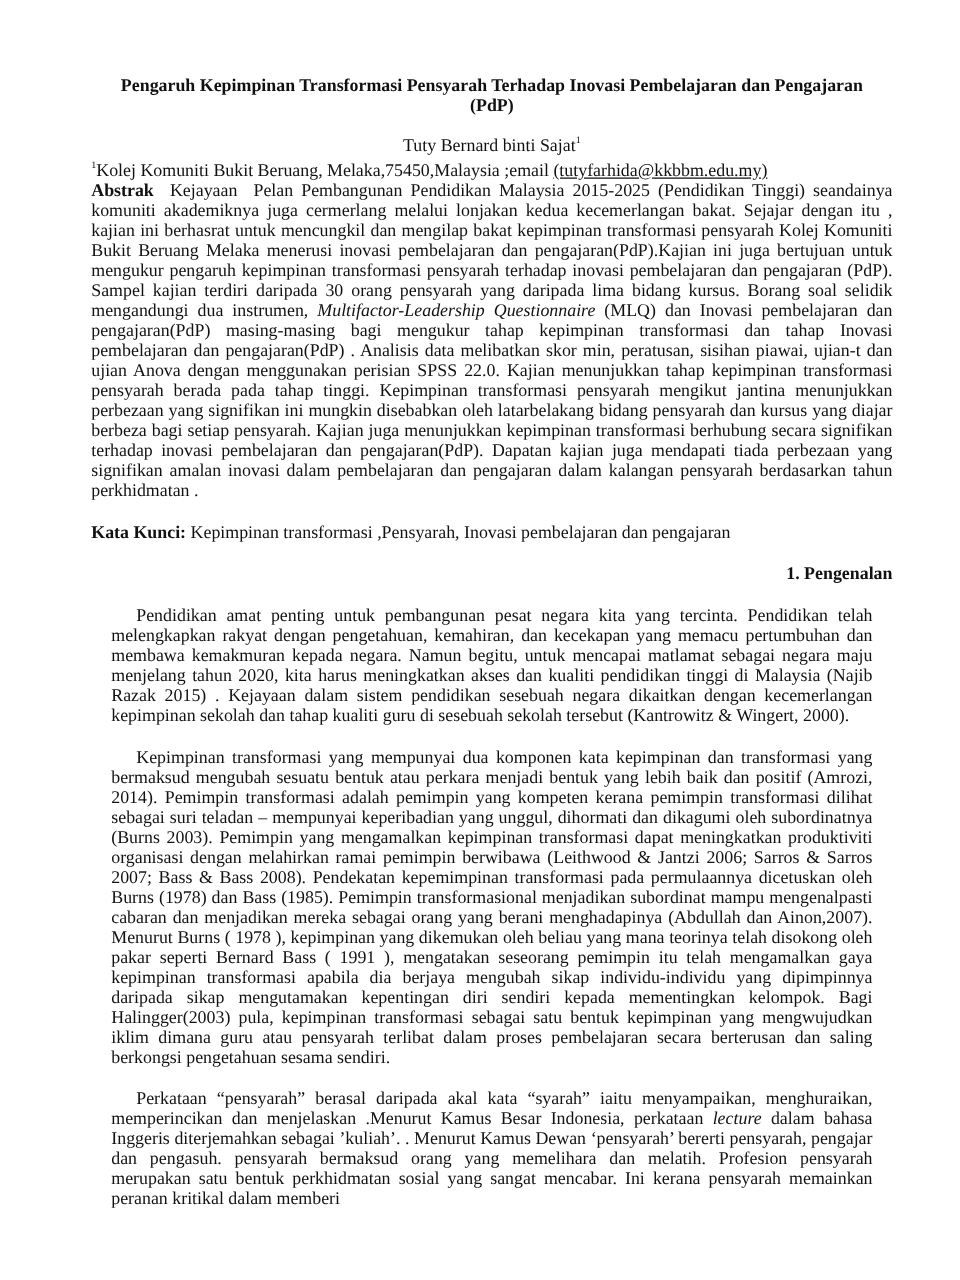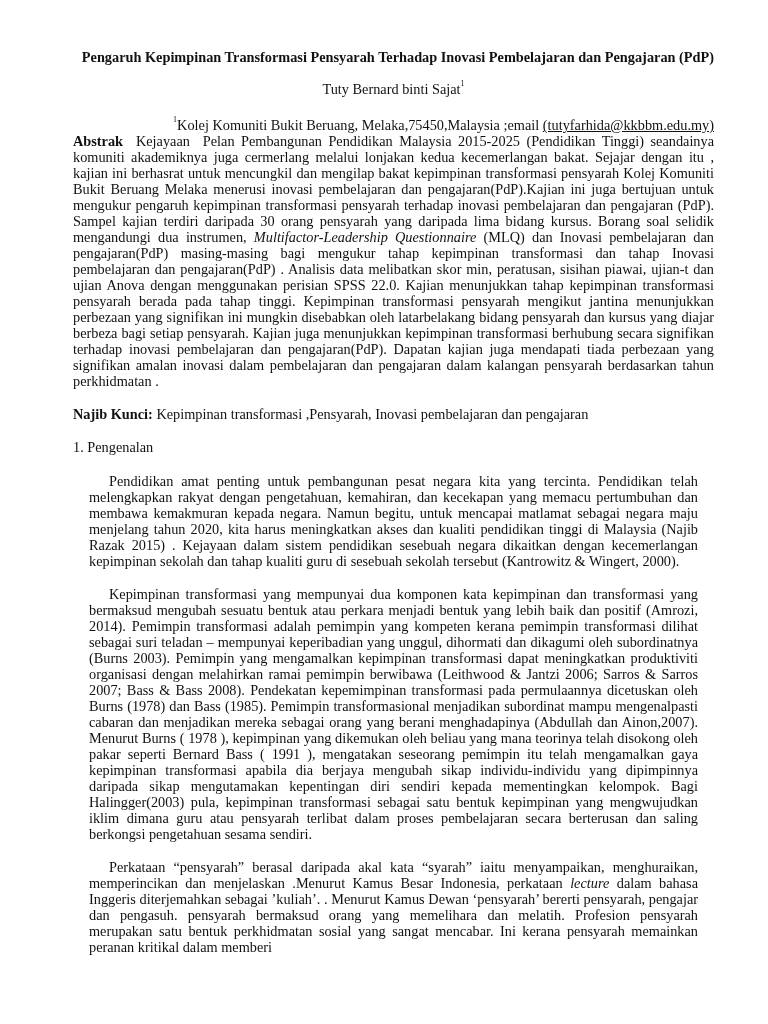--- a/index.html
+++ b/index.html
@@ -1,27 +1,27 @@
 <!DOCTYPE html>
 <html><head>
 <meta charset="utf-8">
 <style>
   html, body { margin:0; padding:0; background:#ffffff; }
   body { width:768px; height:1024px; overflow:hidden; position:relative;
          font-family:"Liberation Serif","DejaVu Serif",serif; color:#111111; }
   .page { position:absolute; left:73px; top:49px; width:641px; font-size:14.3px; line-height:16px; }
-  .title { font-weight:bold; text-align:right; font-size:14.3px; line-height:16px; margin:0; }
+  .title { font-weight:bold; text-align:center; font-size:14.3px; line-height:16px; margin:12px; }
   .author { text-align:center; margin-top:16px; }
-  .affil { text-align:right; margin-top:20px; }
+  .affil { text-align:left; margin-top:4px; }
   .affil a { color:#111; text-decoration:underline; }
   sup { font-size:8px; vertical-align:top; line-height:8px; position:relative; top:-1px; }
   .abstract { text-align:justify; }
   .abstract b { font-weight:bold; }
   .kw { margin-top:17px; }
-  .sec { font-weight:normal; margin-top:17px; }
+  .sec { font-weight:bold; margin-top:17px;text-align:right; }
   p.para { margin:16px; text-align:justify; text-indent:20px; }
   .p1 { margin-top:18px !important; }
   .p2 { margin-top:17px !important; }
   .p3 { margin-top:17px !important; }
   i { font-style:italic; }
 </style>
 </head>
 <body>
 
 <div class="page">
@@ -35,21 +35,21 @@
 
   <div class="affil">
     <sup>1</sup><span>Kolej Komuniti Bukit Beruang, Melaka,75450,Malaysia ;email </span><a>(tutyfarhida@kkbbm.edu.my)</a>
   </div>
 
   <div class="abstract">
     <b>Abstrak</b><span style="white-space:pre-wrap">  Kejayaan  Pelan Pembangunan Pendidikan Malaysia 2015-2025 (Pendidikan Tinggi) seandainya komuniti akademiknya juga cermerlang melalui lonjakan kedua kecemerlangan bakat. Sejajar dengan itu , kajian ini berhasrat untuk mencungkil dan mengilap bakat kepimpinan transformasi pensyarah Kolej Komuniti Bukit Beruang Melaka menerusi inovasi pembelajaran dan pengajaran(PdP).Kajian ini juga bertujuan untuk mengukur pengaruh kepimpinan transformasi pensyarah terhadap inovasi pembelajaran dan pengajaran (PdP). Sampel kajian terdiri daripada 30 orang pensyarah yang daripada lima bidang kursus. Borang soal selidik mengandungi dua instrumen, </span><i>Multifactor-Leadership Questionnaire</i><span> (MLQ) dan Inovasi pembelajaran dan pengajaran(PdP) masing-masing bagi mengukur tahap kepimpinan transformasi dan tahap Inovasi pembelajaran dan pengajaran(PdP) . Analisis data melibatkan skor min, peratusan, sisihan piawai, ujian-t dan ujian Anova dengan menggunakan perisian SPSS 22.0. Kajian menunjukkan tahap kepimpinan transformasi pensyarah berada pada tahap tinggi. Kepimpinan transformasi pensyarah mengikut jantina menunjukkan perbezaan yang signifikan ini mungkin disebabkan  oleh latarbelakang bidang pensyarah dan kursus yang diajar berbeza bagi setiap pensyarah. Kajian juga menunjukkan kepimpinan transformasi berhubung secara signifikan  terhadap inovasi pembelajaran dan pengajaran(PdP). Dapatan kajian juga mendapati tiada perbezaan yang signifikan amalan inovasi dalam pembelajaran dan pengajaran dalam kalangan pensyarah berdasarkan tahun perkhidmatan .</span>
   </div>
 
   <div class="kw">
-    <b>Najib Kunci:</b><span style="white-space:pre-wrap"> Kepimpinan transformasi ,Pensyarah, Inovasi pembelajaran dan pengajaran</span>
+    <b>Kata Kunci:</b><span style="white-space:pre-wrap"> Kepimpinan transformasi ,Pensyarah, Inovasi pembelajaran dan pengajaran</span>
   </div>
 
   <div class="sec">1. Pengenalan</div>
 
   <p class="para p1">Pendidikan amat penting untuk pembangunan pesat negara kita yang tercinta. Pendidikan telah melengkapkan rakyat dengan pengetahuan, kemahiran, dan kecekapan yang memacu pertumbuhan dan membawa kemakmuran kepada negara. Namun begitu, untuk mencapai matlamat sebagai negara maju menjelang tahun 2020, kita harus meningkatkan akses dan kualiti pendidikan tinggi di Malaysia (Najib Razak 2015) . Kejayaan dalam sistem pendidikan sesebuah negara dikaitkan dengan kecemerlangan kepimpinan sekolah dan tahap kualiti guru di sesebuah sekolah tersebut (Kantrowitz &amp; Wingert, 2000).</p>
   <p class="para p2">Kepimpinan transformasi yang mempunyai dua komponen kata kepimpinan dan transformasi yang bermaksud mengubah sesuatu bentuk atau perkara menjadi bentuk yang lebih baik dan positif (Amrozi, 2014). Pemimpin transformasi adalah pemimpin yang kompeten kerana pemimpin transformasi dilihat sebagai suri teladan – mempunyai keperibadian yang unggul, dihormati dan dikagumi oleh subordinatnya (Burns 2003). Pemimpin yang mengamalkan kepimpinan transformasi dapat meningkatkan produktiviti organisasi dengan melahirkan ramai pemimpin berwibawa (Leithwood &amp; Jantzi 2006; Sarros &amp; Sarros 2007; Bass &amp; Bass 2008). Pendekatan kepemimpinan transformasi pada permulaannya dicetuskan oleh Burns (1978) dan Bass (1985). Pemimpin transformasional menjadikan subordinat mampu mengenalpasti cabaran dan menjadikan mereka sebagai orang yang berani menghadapinya (Abdullah dan Ainon,2007). Menurut Burns ( 1978 ), kepimpinan yang dikemukan oleh beliau yang mana teorinya telah disokong oleh pakar seperti Bernard Bass ( 1991 ), mengatakan seseorang pemimpin itu telah mengamalkan gaya kepimpinan transformasi apabila dia berjaya mengubah sikap individu-individu yang dipimpinnya daripada sikap mengutamakan kepentingan diri sendiri kepada mementingkan kelompok. Bagi Halingger(2003) pula, kepimpinan transformasi sebagai satu bentuk kepimpinan yang mengwujudkan iklim dimana guru atau pensyarah  terlibat dalam proses pembelajaran secara berterusan dan saling berkongsi pengetahuan sesama sendiri.</p>
   <p class="para p3"><span>Perkataan “pensyarah” berasal daripada akal kata “syarah” iaitu menyampaikan, menghuraikan, memperincikan dan menjelaskan .Menurut Kamus Besar Indonesia, perkataan </span><i>lecture</i><span> dalam bahasa Inggeris diterjemahkan sebagai ’kuliah’. . Menurut Kamus Dewan ‘pensyarah’ bererti pensyarah, pengajar dan pengasuh. pensyarah bermaksud orang yang memelihara dan melatih. Profesion pensyarah merupakan satu bentuk perkhidmatan sosial yang sangat mencabar. Ini kerana pensyarah memainkan peranan kritikal dalam memberi</span></p>
 </div>
 
 </body></html>

